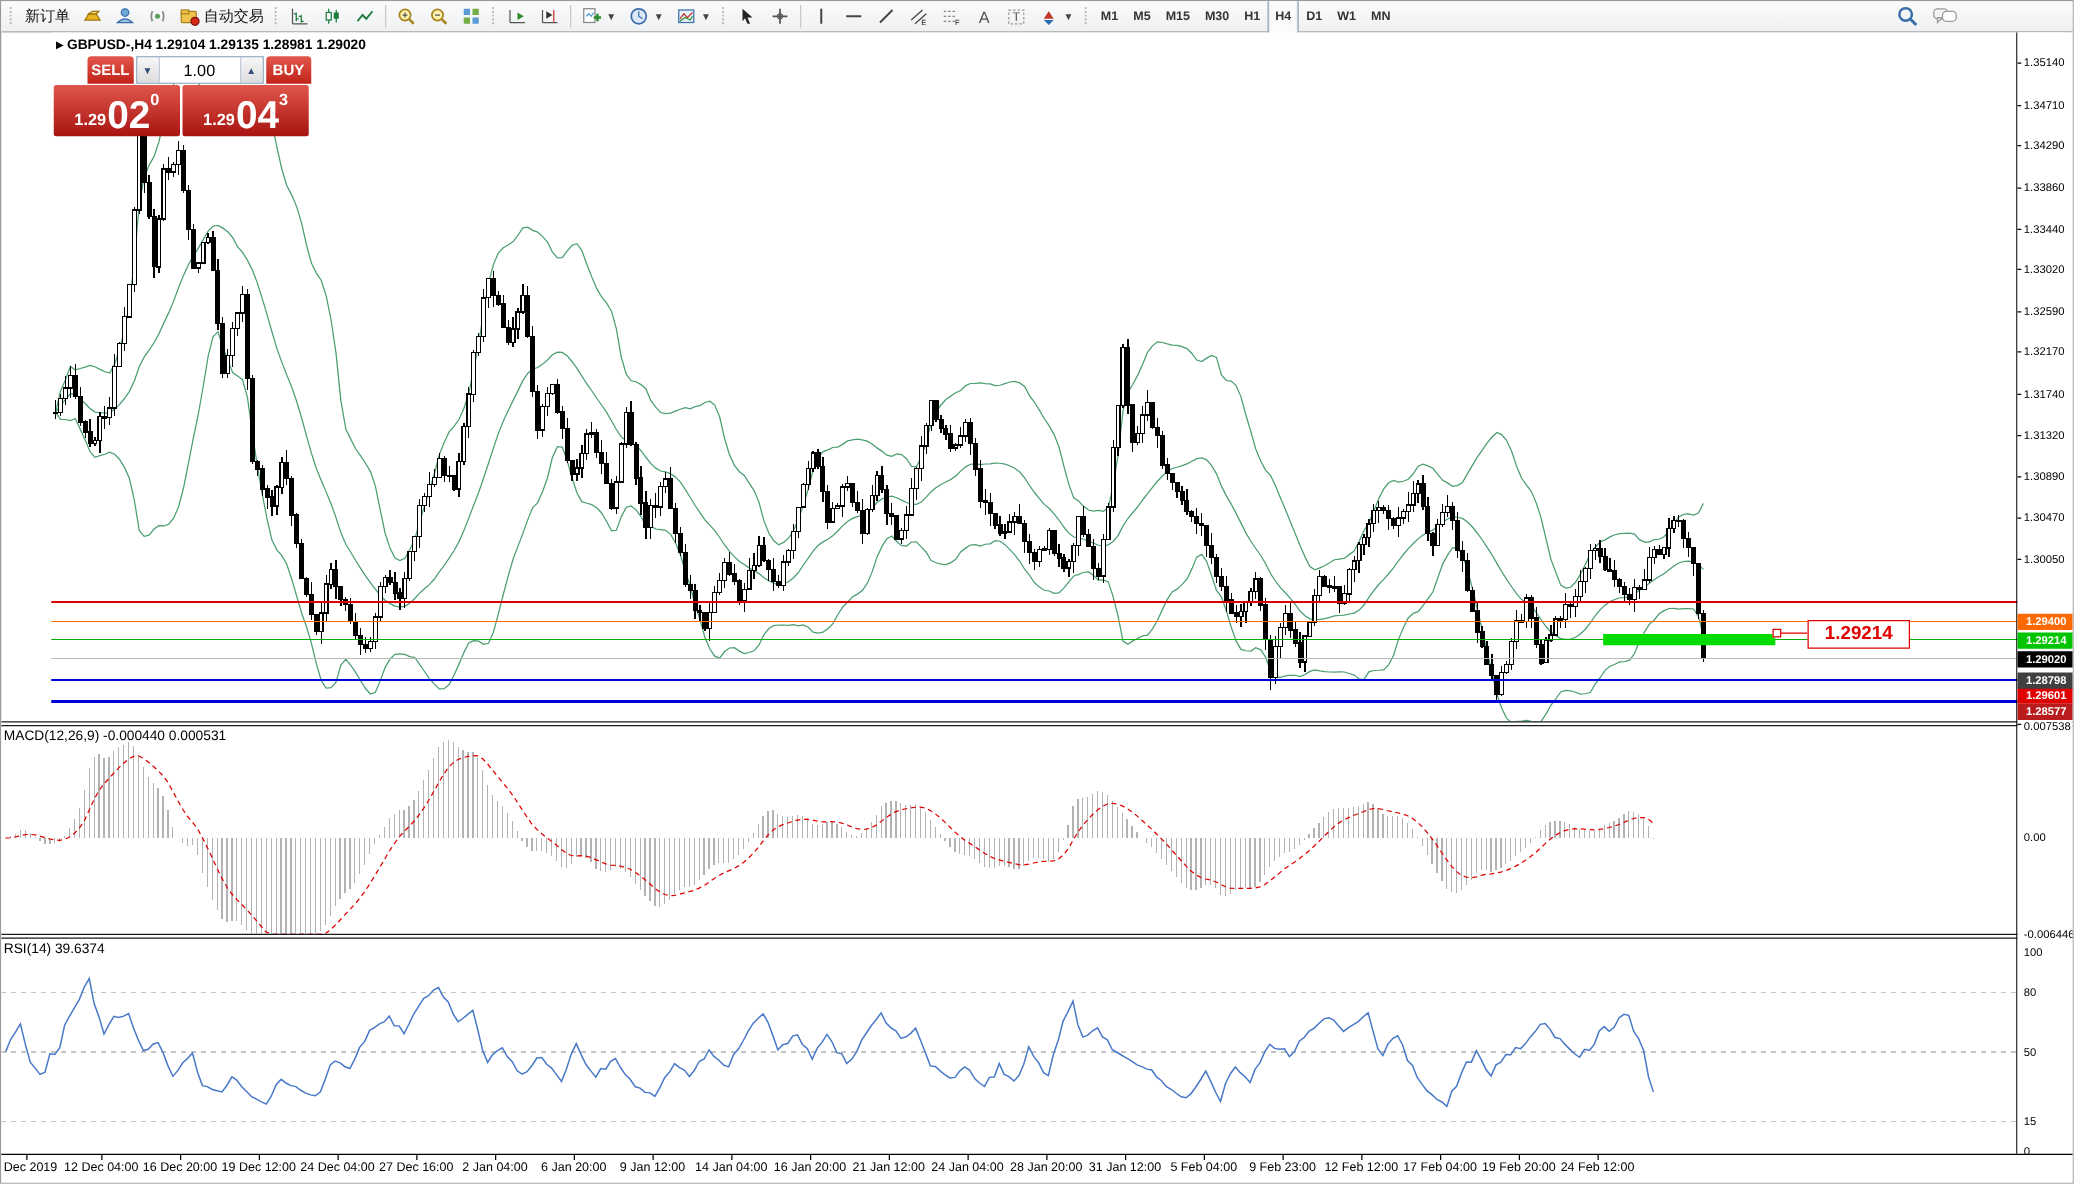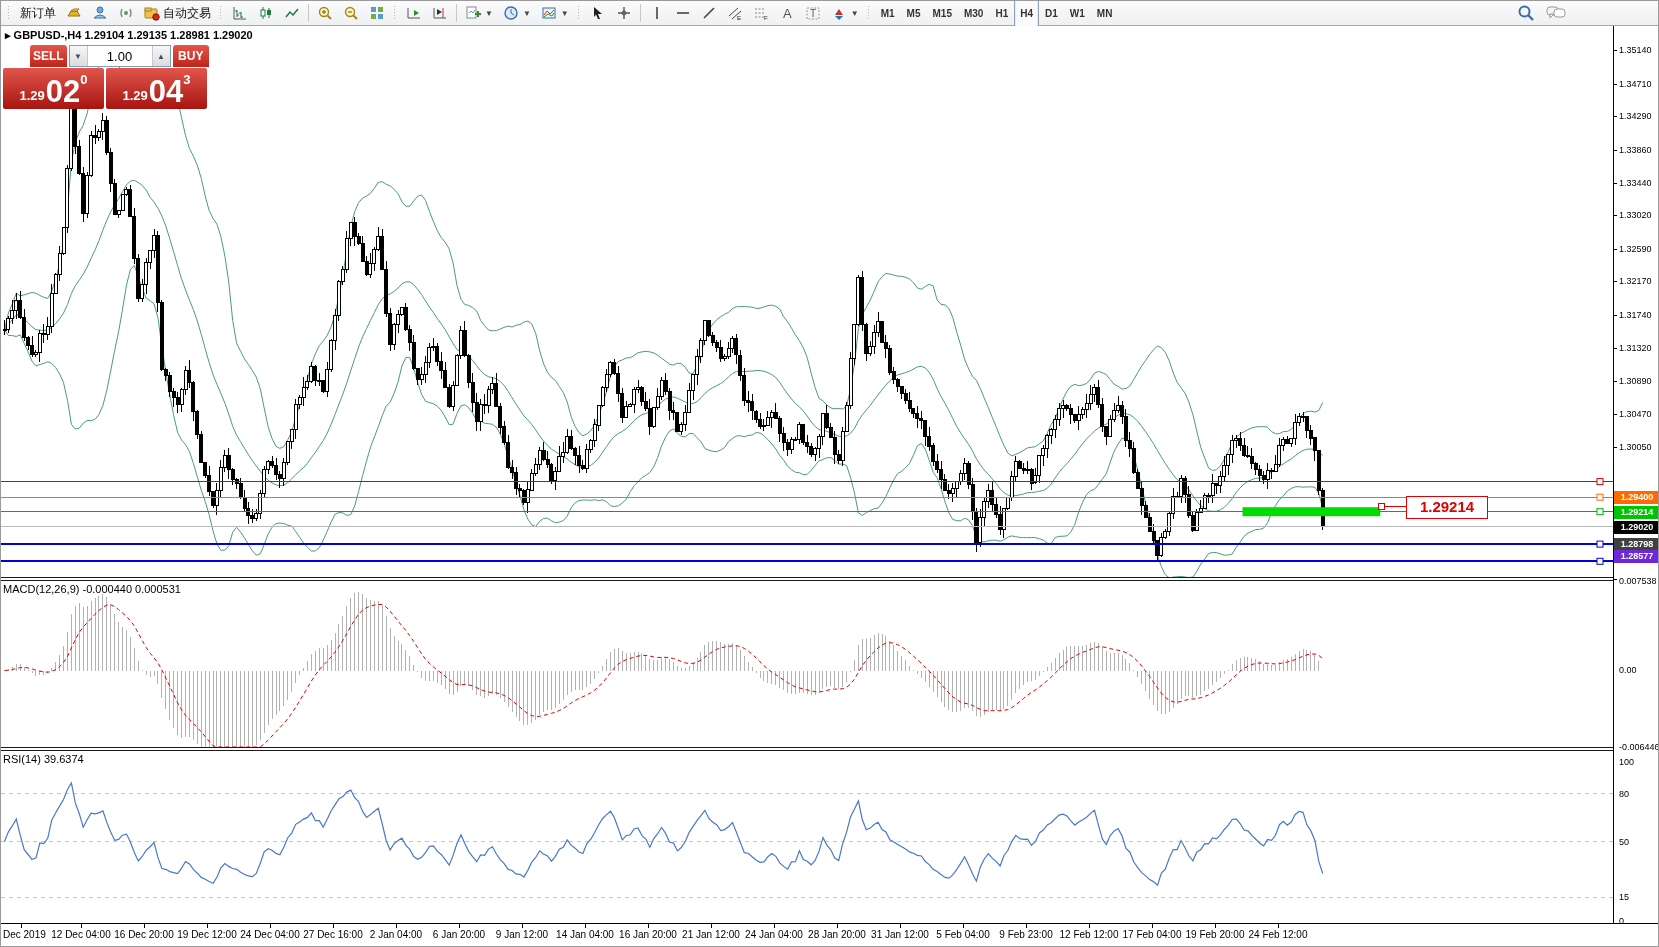--- a/index.html
+++ b/index.html
@@ -13,21 +13,21 @@
   .tb-sep{width:1px;height:18px;background:#c8c8c8;margin:0 3px;}
   .tb-btn{display:inline-flex;align-items:center;gap:3px;height:21px;padding:0 4px;border:1px solid transparent;
           border-radius:2px;font-size:12px;color:#111;cursor:default;white-space:nowrap;}
   .tb-btn svg{display:block;}
   .tf{font-size:10px;font-weight:bold;color:#333;padding:12px 5px;height:19px;display:inline-flex;align-items:center;
       border:1px solid transparent;border-radius:2px;}
   .tf.sel{background:#fbfbfb;border:1px solid #8ea0b5;box-shadow:inset 0 0 2px #b9c6d4;}
   .caret{font-size:8px;color:#444;margin-left:1px;}
   
   .pane{position:absolute;left:0;background:#fff;}
-  #main-pane{top:25px;width:1612px;height:553px;}
+  #main-pane{top:25px;width:1612px;height:553px;margin-left:40px;}
   #macd-pane{top:580px;width:1612px;height:166px;}
   #rsi-pane {top:750px;width:1612px;height:172px;}
   .pane svg{position:absolute;left:0;top:0;}
   .pane-label{position:absolute;left:2px;top:2px;font-size:11px;color:#000;z-index:5;}
   .pane-sep{position:absolute;left:0;width:1659px;height:4px;background:#fff;border-top:1px solid #1a1a1a;border-bottom:1px solid #1a1a1a;box-sizing:border-box;z-index:6;}
   #axis-border{position:absolute;left:1612px;top:25px;width:1px;height:897px;background:#000;z-index:7;}
   #price-axis{position:absolute;left:1613px;top:25px;width:46px;height:897px;background:#fff;z-index:7;}
   .axis-lab{position:absolute;left:5px;font-size:9px;color:#000;white-space:nowrap;}
   .axis-tick{position:absolute;left:0;width:3px;height:1px;background:#000;}
   .price-tag{position:absolute;left:0;width:46px;height:13px;line-height:13px;text-align:center;
@@ -1425,21 +1425,21 @@
       <span class="axis-tick" style="top: 387.879px;"></span>
       <span class="axis-lab" style="top: 415.592px;">1.30050</span>
       <span class="axis-tick" style="top: 420.592px;"></span>
       <span class="axis-lab" style="top: 548px; margin-left: 40px;">1.28350</span>
       <span class="axis-tick" style="top: 553px;"></span>
       <span class="price-tag" style="top: 476px; background: rgb(224, 0, 0); margin-top: 48px;">1.29601</span>
       <span class="price-tag" style="top: 465.218px; background: rgb(255, 106, 0);">1.29400</span>
       <span class="price-tag" style="top: 479.705px; background: rgb(0, 196, 0);">1.29214</span>
       <span class="price-tag" style="top: 494.815px; background: rgb(0, 0, 0);">1.29020</span>
       <span class="price-tag" style="top: 512.106px; background: #404040;">1.28798</span>
-      <span class="price-tag" style="top: 524px; background: #6d28d9;">1.28577</span>
+      <span class="price-tag" style="top: 537px; background: #b91c1c;">1.28577</span>
       <span class="axis-lab" style="top: 550px;">0.007538</span>
       <span class="axis-lab" style="top: 639.481px;">0.00</span>
       <span class="axis-lab" style="top: 716px;">-0.006446</span>
       <span class="axis-lab" style="top: 731px;">100</span>
       <span class="axis-lab" style="top: 762.8px;">80</span>
       <span class="axis-lab" style="top: 810.5px;">50</span>
       <span class="axis-lab" style="top: 866.15px;">15</span>
       <span class="axis-lab" style="top: 890px;">0</span>
     </div>
   <div id="time-axis-line"></div>

